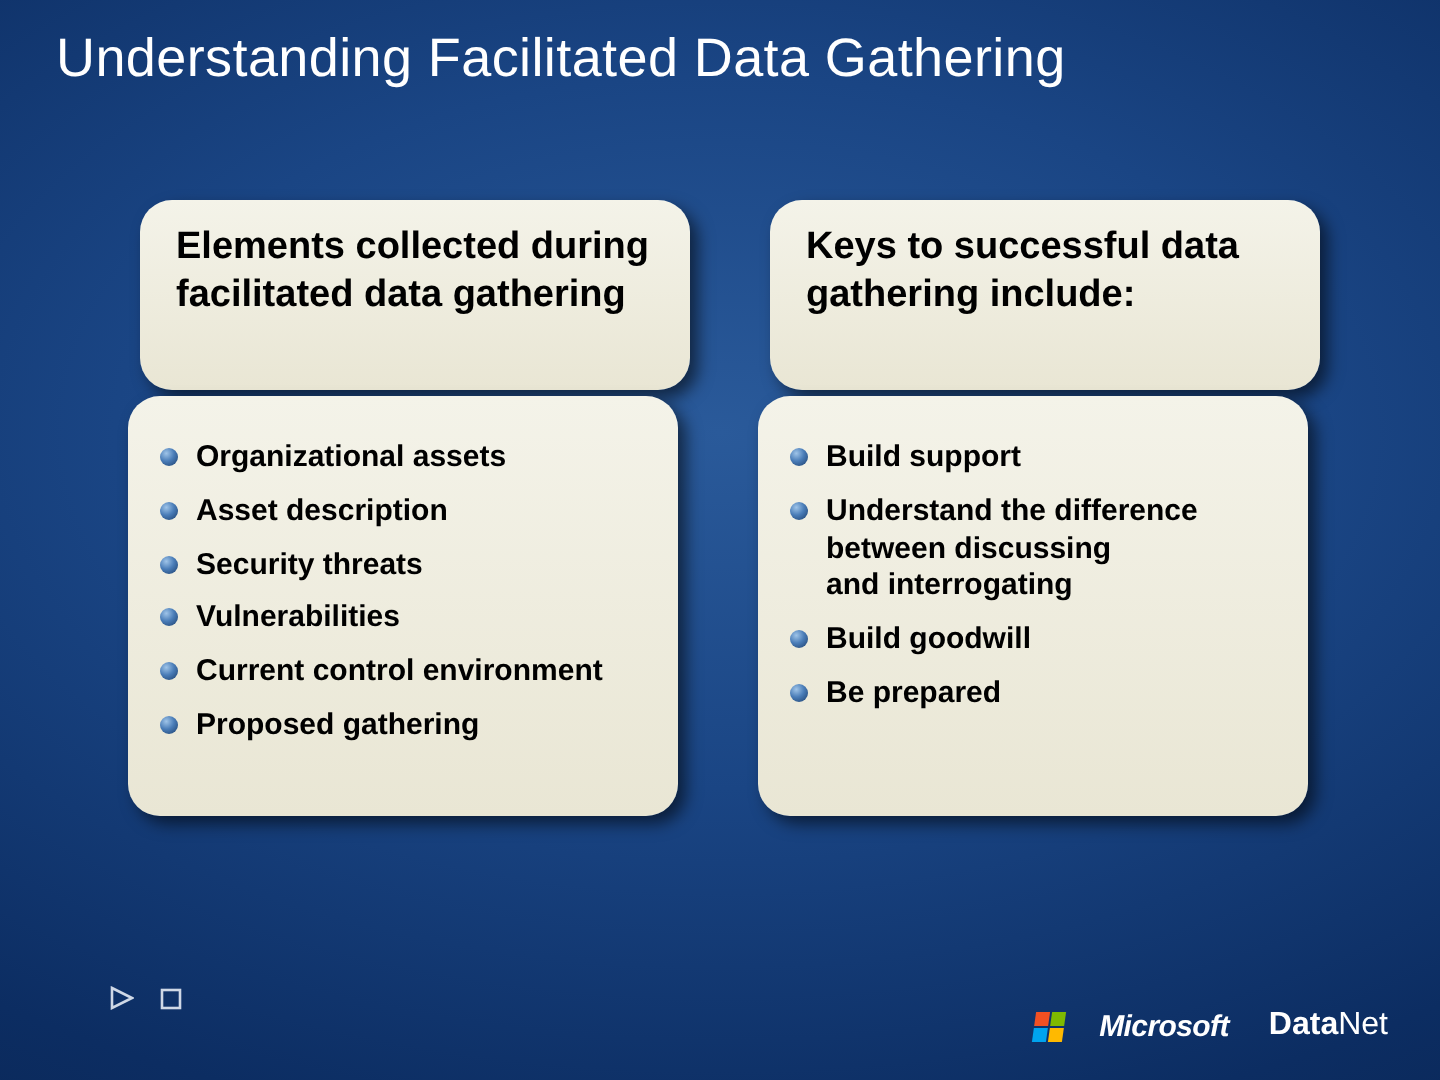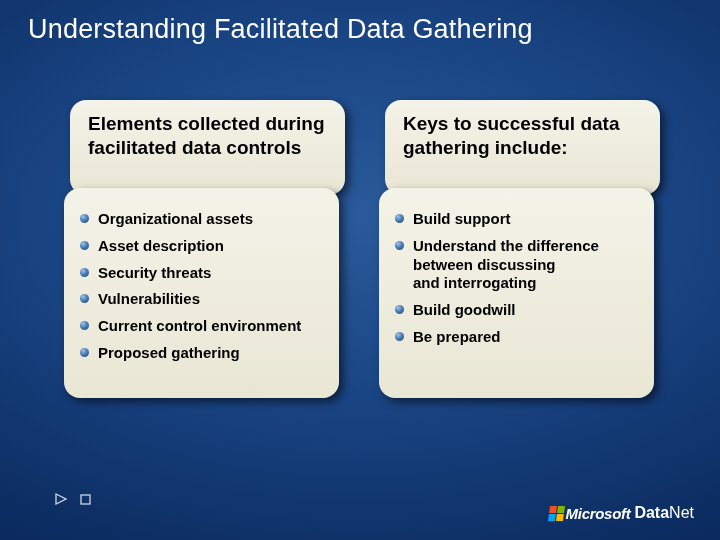--- a/index.html
+++ b/index.html
@@ -43,21 +43,21 @@
   .panel.back {
     box-shadow: 4px 4px 8px rgba(0,0,0,0.55);
   }
   .panel-heading {
     font-size: 19px;
     font-weight: bold;
     line-height: 1.25;
   }
   .panel.front {
     position: absolute;
-    top: 88px;
+    top: 98px;
     left: -6px;
     right: 6px;
     box-shadow: 4px 4px 8px rgba(0,0,0,0.55);
     padding: 14px 4px 16px 14px;
     min-height: 210px;
   }
   .bullet-list {
     list-style: none;
   }
   .bullet-list li {
@@ -94,21 +94,21 @@
     align-items: center;
     justify-content: center;
   }
   .nav-play svg, .nav-stop svg { display: block; }
   .footer-logo {
     position: absolute;
     right: 26px;
     bottom: 18px;
     display: flex;
     align-items: center;
-    gap: 0;
+    gap: 16px;
   }
   .ms-squares {
     display: grid;
     grid-template-columns: 7px 7px;
     grid-template-rows: 7px 7px;
     gap: 1px;
     transform: skewX(-8deg);
   }
   .ms-squares span { display: block; }
   .sq-r { background: #f25022; }
@@ -132,21 +132,21 @@
 </style>
 </head>
 <body>
 
 <h1 class="title">Understanding Facilitated Data Gathering</h1>
 
 <div class="panels">
 
   <div class="panel-wrap">
     <div class="panel back">
-      <div class="panel-heading">Elements collected during facilitated data controls</div>
+      <div class="panel-heading">Elements collected during facilitated data gathering</div>
     </div>
     <div class="panel front">
       <ul class="bullet-list">
         <li>Organizational assets</li>
         <li>Asset description</li>
         <li>Security threats</li>
         <li>Vulnerabilities</li>
         <li>Current control environment</li>
         <li>Proposed gathering</li>
       </ul>

